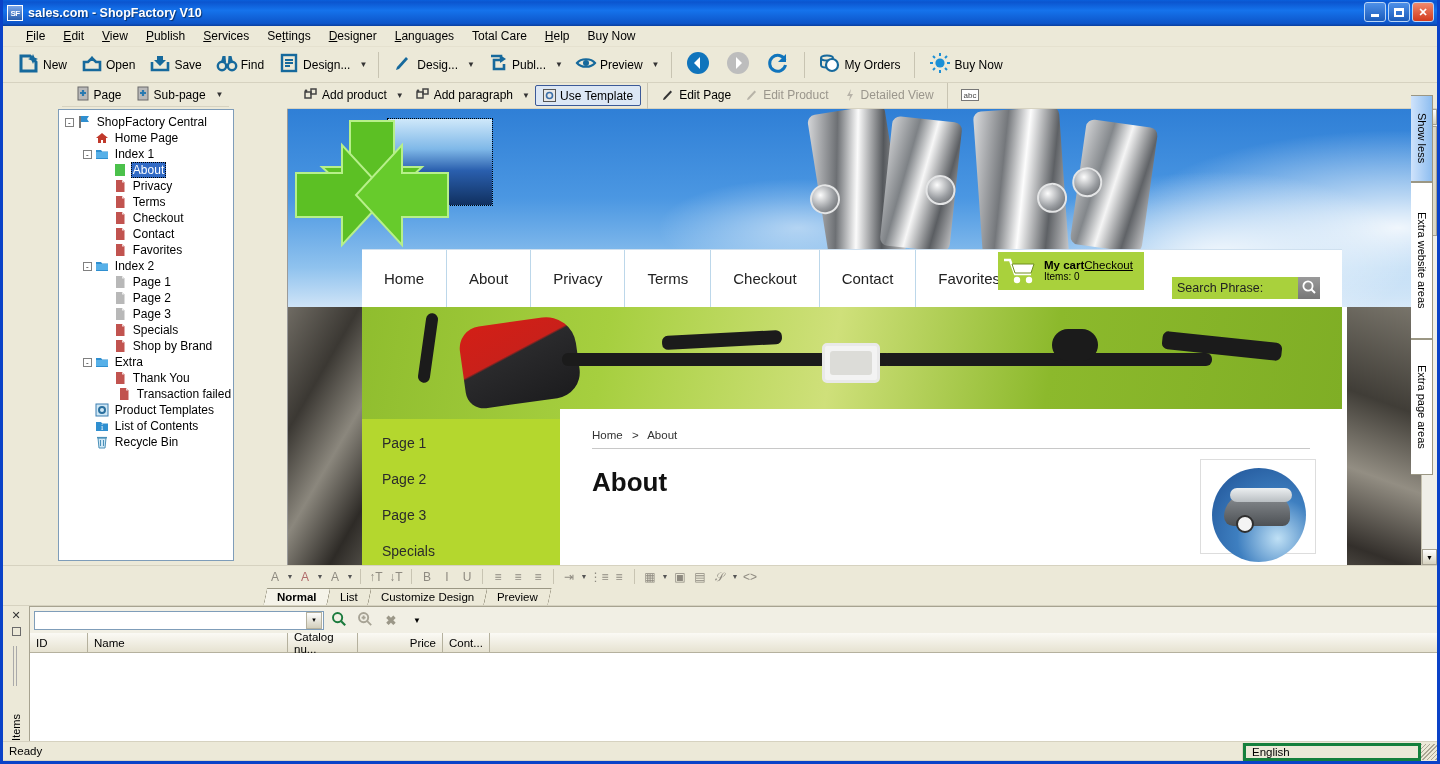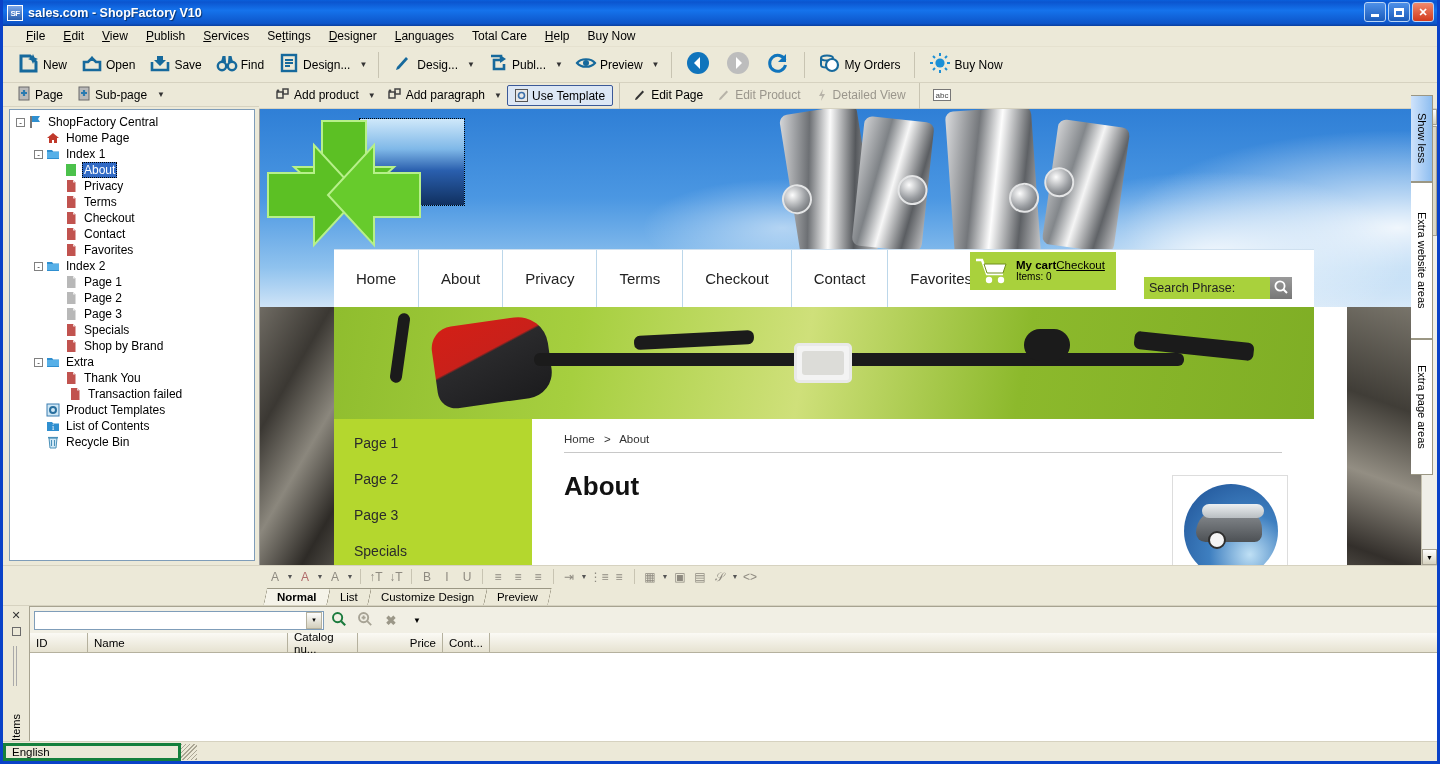--- a/index.html
+++ b/index.html
@@ -79,21 +79,21 @@
     font-size: 12px; cursor: pointer; color: #000;
     white-space: nowrap;
   }
   .tb-btn.disabled { color: #9a968c; }
   .tb-sep { width: 1px; height: 26px; background: #c8c4b2; margin: 0 6px; }
   .tb-arrow { font-size: 8px; color:#333; padding: 0 5px 0 2px; cursor: pointer; }
   .ico { display:inline-block; vertical-align: middle; }
   
   #workspace { display: flex; height: 482px; }
   
-  #leftpanel { width: 256px; background:#ece9d8; display:flex; flex-direction:column; }
+  #leftpanel { width: 284px; background:#ece9d8; display:flex; flex-direction:column;align-items:center; }
   #pagebar {
     height: 24px; display:flex; align-items:center; gap:2px; padding-left:8px;
     border-bottom: 1px solid #d6d2c0;
   }
   #pagebar .pb {
     display:flex; align-items:center; gap:3px; padding:2px 6px; font-size:12px; cursor:pointer;
   }
   #tree {
     flex: 1; margin: 2px 4px 4px 6px;
     background: #fff; border: 1px solid #7f9db9;
@@ -208,22 +208,22 @@
     position:absolute; right:0; top:198px; width:74px; height:284px;
     background: linear-gradient(200deg,#7a766c,#403d37 35%,#938e83 60%,#332f2b 85%,#605c54);
   }
   
   #leftnav {
     position:absolute; left:74px; top:310px; width:198px; height:172px;
     background:#b4d72e; padding: 16px 0 0 20px;
   }
   #leftnav .ln-item { font-size:14px; color:#2b2b2b; margin-bottom:20px; cursor:pointer;}
   #content {
-    position:absolute; left:272px; top:316px; width:782px; height:172px;
-    background:#fff; padding: 8px 32px 0 32px;
+    position:absolute; left:272px; top:300px; width:782px; height:172px;
+    background:#fff; padding: 20px 32px 0 32px;
   }
   #breadcrumb { font-size:11.5px; color:#333; padding-bottom:7px; border-bottom:1px solid #c8c8c8; }
   #breadcrumb .crumb { cursor:pointer; }
   #breadcrumb .sep { margin: 0 6px; }
   #pagetitle { font-size:26px; font-weight:bold; margin: 18px 0 16px 0; color:#111; }
   #introtext { font-size:14.5px; font-weight:bold; color:#111; line-height:1.45; max-width:610px; }
   #introtext .squiggle { border-bottom: 2px dotted #e05b5b; }
   #prodimg {
     position:absolute; right:26px; top:50px; width:116px; height:95px;
     background:#fff; border:1px solid #ddd;
@@ -972,17 +972,18 @@
     </div>
   </div>
 
   <div id="righttabs">
       <div class="vtab active" style="height: 87px;">Show less</div>
       <div class="vtab plain" style="height: 157px;">Extra website areas</div>
       <div class="vtab plain" style="height: 136px;">Extra page areas</div>
     </div>
 
   <div id="statusbar">
+    <div class="sb-left">Ready</div>
     <div class="sb-lang">English</div>
     <div class="grip"></div>
   </div>
 
 </div>
 
 </body></html>

